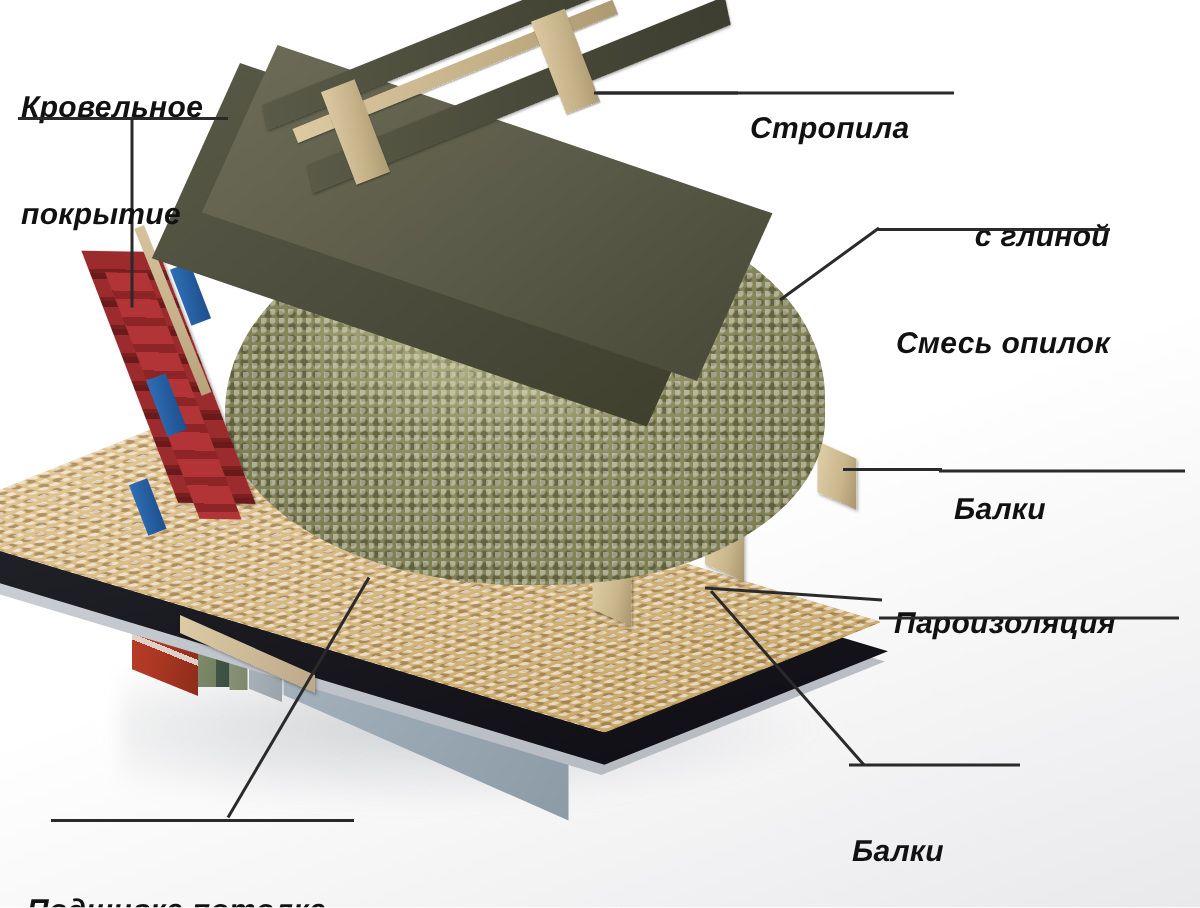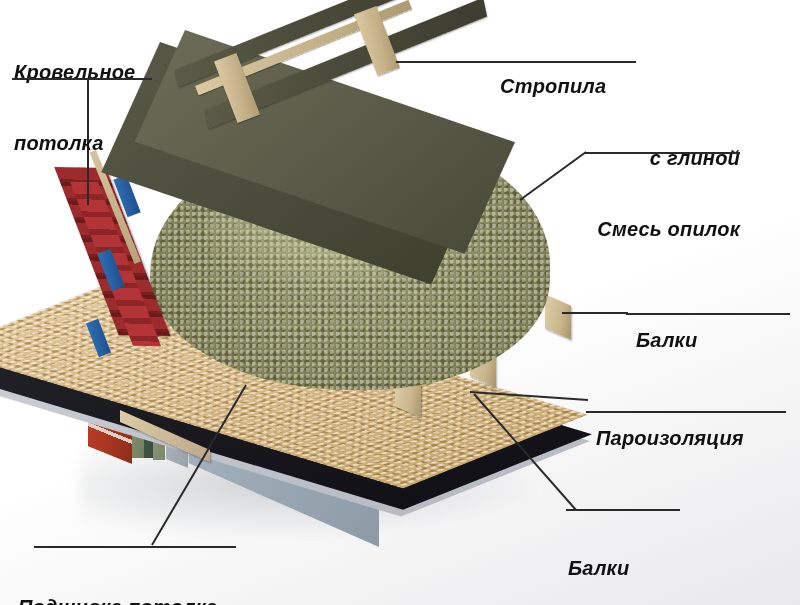--- a/index.html
+++ b/index.html
@@ -207,41 +207,41 @@
       <path d="M520,200 L586,152"></path>
       <path d="M562,313 L628,313"></path>
       <path d="M470,392 L588,400"></path>
       <path d="M474,394 L576,510"></path>
       <path d="M246,385 L152,545"></path>
     </g>
   </svg>
 
   <div class="label l" style="left:14px;top:14px;">
     <div>Кровельное</div>
-    <div>потолка</div>
+    <div>покрытие</div>
   </div>
   <div class="rule" style="left:12px;top:78px;width:140px;"></div>
 
   <div class="label l" style="left:500px;top:28px;">
     <div>Стропила</div>
   </div>
   <div class="rule" style="left:396px;top:61px;width:240px;"></div>
 
   <div class="label r" style="left:560px;top:100px;width:180px;">
     <div>с глиной</div>
     <div>Смесь опилок</div>
   </div>
   <div class="rule" style="left:584px;top:152px;width:156px;"></div>
 
   <div class="label l" style="left:636px;top:282px;">
     <div>Балки</div>
   </div>
   <div class="rule" style="left:626px;top:313px;width:164px;"></div>
 
-  <div class="label l" style="left:596px;top:380px;">
+  <div class="label l" style="left:596px;top:358px;">
     <div>Пароизоляция</div>
   </div>
   <div class="rule" style="left:586px;top:411px;width:200px;"></div>
 
   <div class="label l" style="left:568px;top:510px;">
     <div>Балки</div>
   </div>
   <div class="rule" style="left:566px;top:509px;width:114px;"></div>
 
   <div class="label l" style="left:18px;top:549px;">

